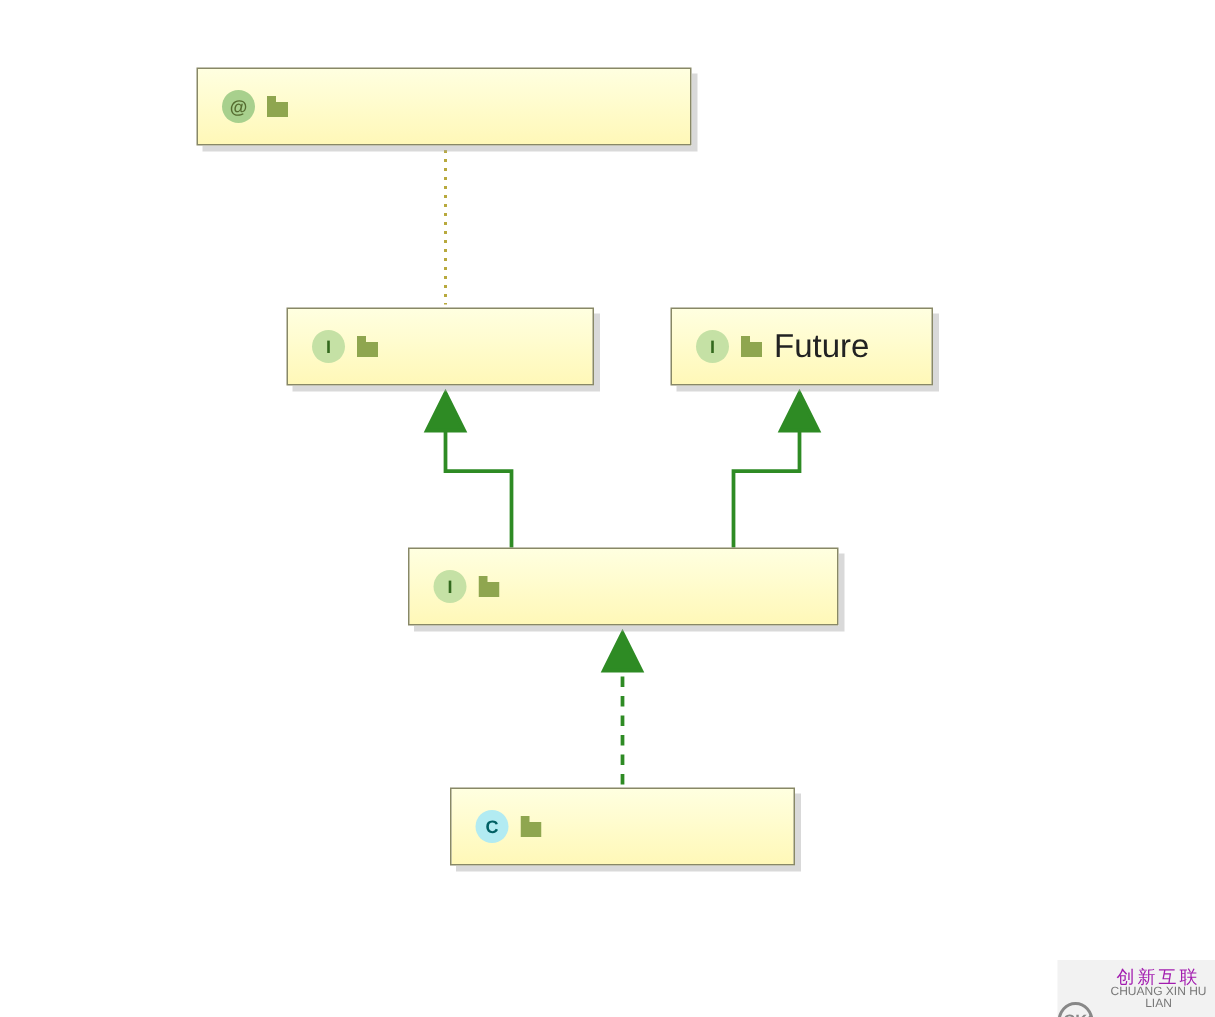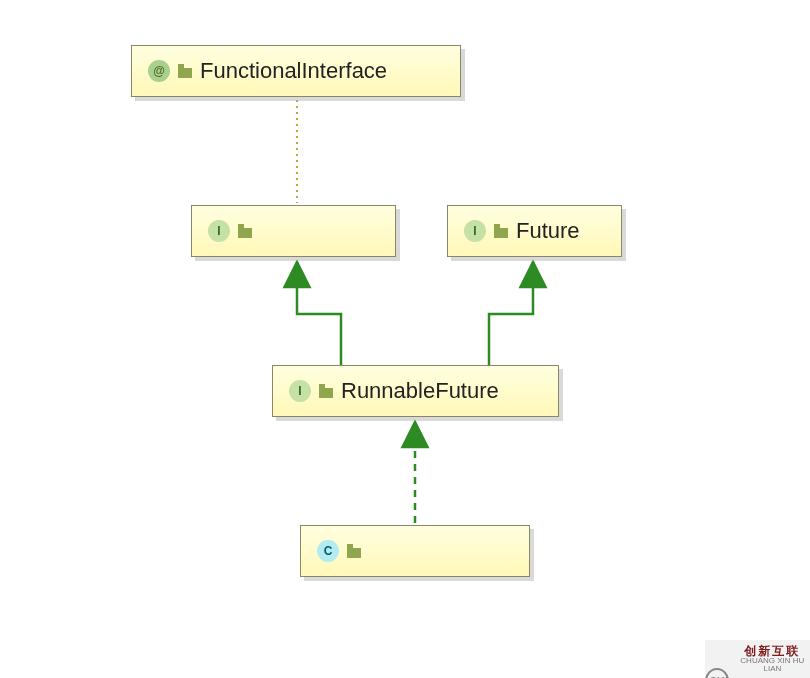--- a/index.html
+++ b/index.html
@@ -79,21 +79,21 @@
     .wm-logo::after{
       content:"";
       position:absolute;
       width:6px;height:6px;
       border-top:2px solid #888;
       border-right:2px solid #888;
       transform:rotate(45deg);
       right:-4px;top:8px;
     }
     .wm-text { font-size: 8px; color: #777; line-height: 1; text-align: center; }
-    .wm-text .zh { font-size: 12px; letter-spacing: 2px; font-weight: bold; color:#7f1d1d; }
+    .wm-text .zh { font-size: 12px; letter-spacing: 2px; font-weight: normal; color:#a21caf; }
   </style>
 </head>
 <body>
 
 <div class="canvas">
 
   <svg class="edges" width="810" height="678">
     <defs>
       <marker id="hollow" markerWidth="14" markerHeight="14" refX="11" refY="6" orient="auto">
         <path d="M1,1 L11,6 L1,11 Z" fill="#2e8b24" stroke="#2e8b24" stroke-width="1"></path>
@@ -108,21 +108,20 @@
 
     <line x1="415" y1="523" x2="415" y2="422" stroke="#2e8b24" stroke-width="2.5" stroke-dasharray="7,6" marker-end="url(#hollow)"></line>
   </svg>
 
   <div class="node" style="left:131px;top:45px;width:330px;height:52px;">
     <span class="icon-circle annot">@</span>
     <svg class="pkg-icon" width="14" height="14">
         <rect x="0" y="4" width="14" height="10" fill="#8fa64f"></rect>
         <rect x="0" y="0" width="6" height="4" fill="#8fa64f"></rect>
       </svg>
-    <span class="label">FunctionalInterface</span>
   </div>
 
   <div class="node" style="left:191px;top:205px;width:205px;height:52px;">
     <span class="icon-circle iface">I</span>
     <svg class="pkg-icon" width="14" height="14">
         <rect x="0" y="4" width="14" height="10" fill="#8fa64f"></rect>
         <rect x="0" y="0" width="6" height="4" fill="#8fa64f"></rect>
       </svg>
   </div>
 
@@ -134,21 +133,20 @@
       </svg>
     <span class="label">Future</span>
   </div>
 
   <div class="node" style="left:272px;top:365px;width:287px;height:52px;">
     <span class="icon-circle iface">I</span>
     <svg class="pkg-icon" width="14" height="14">
         <rect x="0" y="4" width="14" height="10" fill="#8fa64f"></rect>
         <rect x="0" y="0" width="6" height="4" fill="#8fa64f"></rect>
       </svg>
-    <span class="label">RunnableFuture</span>
   </div>
 
   <div class="node" style="left:300px;top:525px;width:230px;height:52px;">
     <span class="icon-circle class">C</span>
     <svg class="pkg-icon" width="14" height="14">
         <rect x="0" y="4" width="14" height="10" fill="#8fa64f"></rect>
         <rect x="0" y="0" width="6" height="4" fill="#8fa64f"></rect>
       </svg>
   </div>
 

